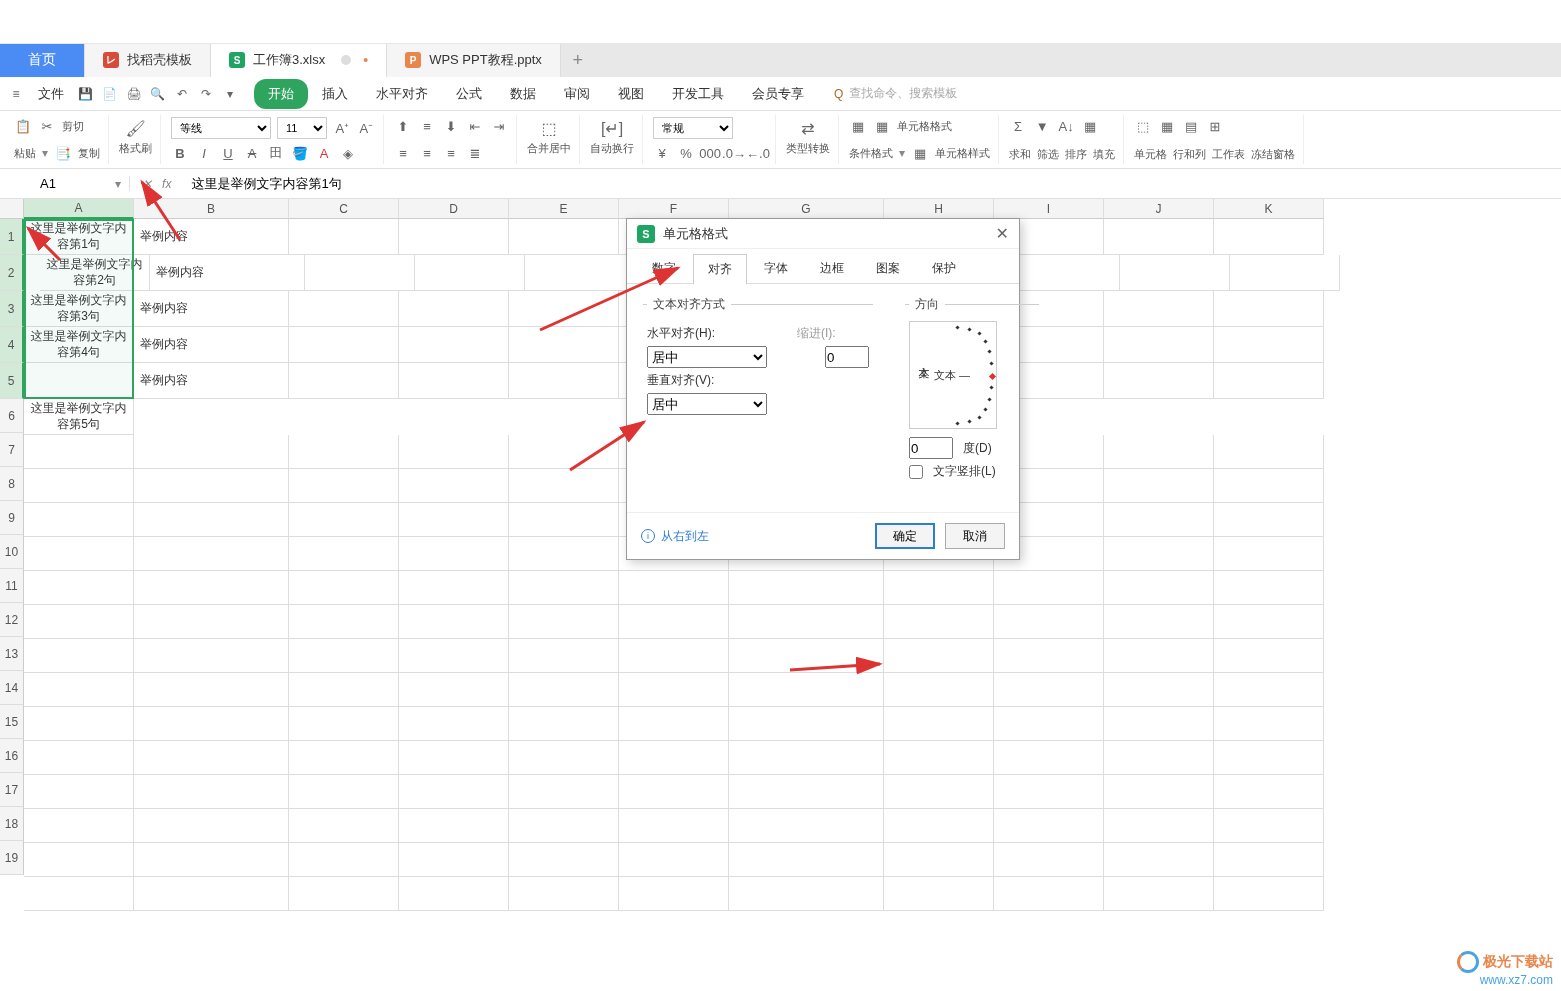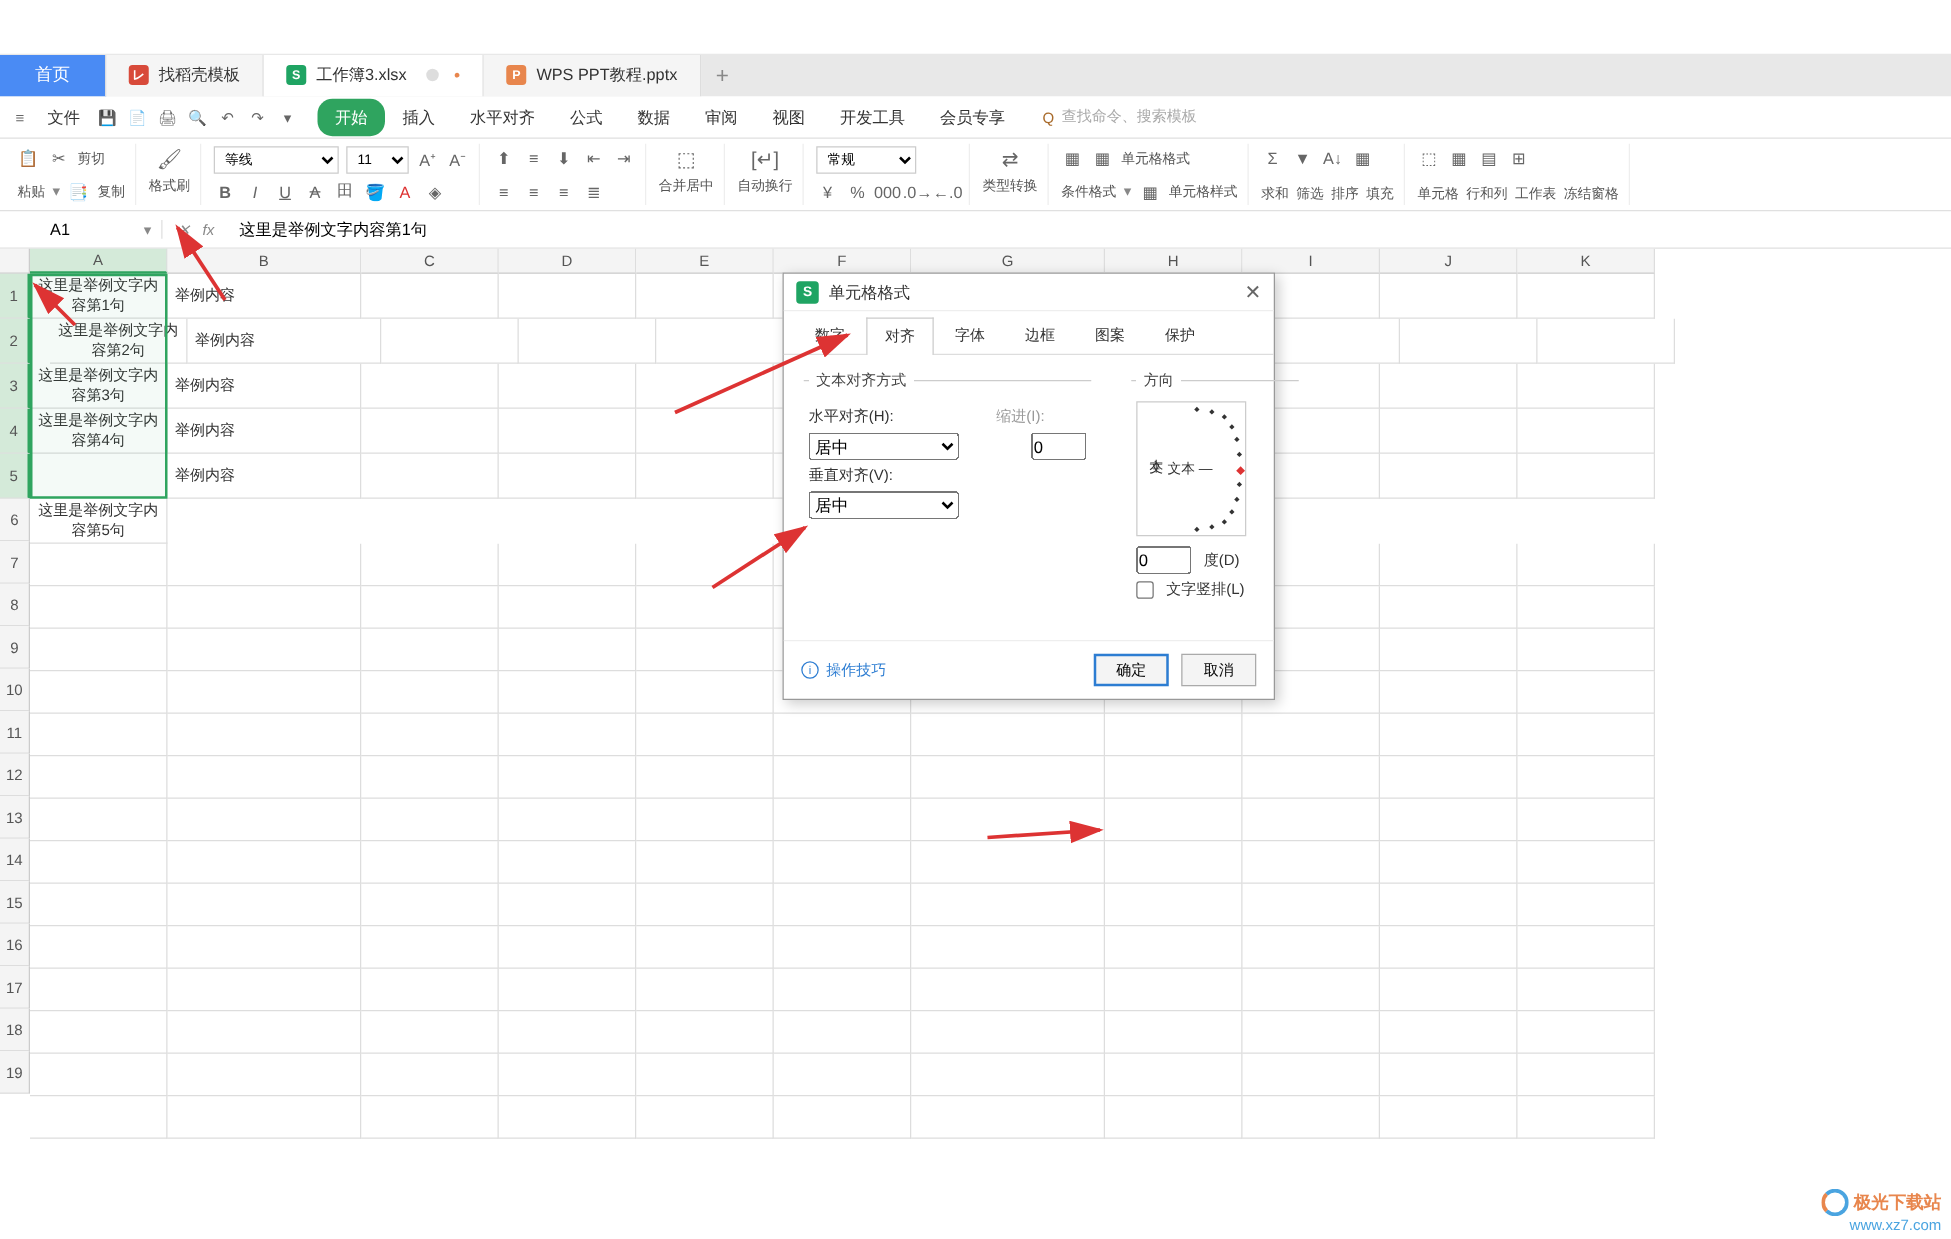--- a/index.html
+++ b/index.html
@@ -645,21 +645,21 @@
         <div class="frow">
             <input type="checkbox" style="">
             <label>文字竖排(L)</label>
           </div>
       </fieldset>
     </div>
   </div>
   <div class="footer">
     <div class="tips">
         <span style="border:1px solid #2d7dd2;border-radius:50%;width:14px;height:14px;display:inline-flex;align-items:center;justify-content:center;font-size:9px;">i</span>
-        <span>操作技巧</span>
+        <span>从右到左</span>
       </div>
     <div class="btns">
       <button class="primary">确定</button>
       <button>取消</button>
     </div>
   </div>
 </div>
 
 <svg class="arrow" style="left:0;top:0;width:1561px;height:991px;">
   <defs>

